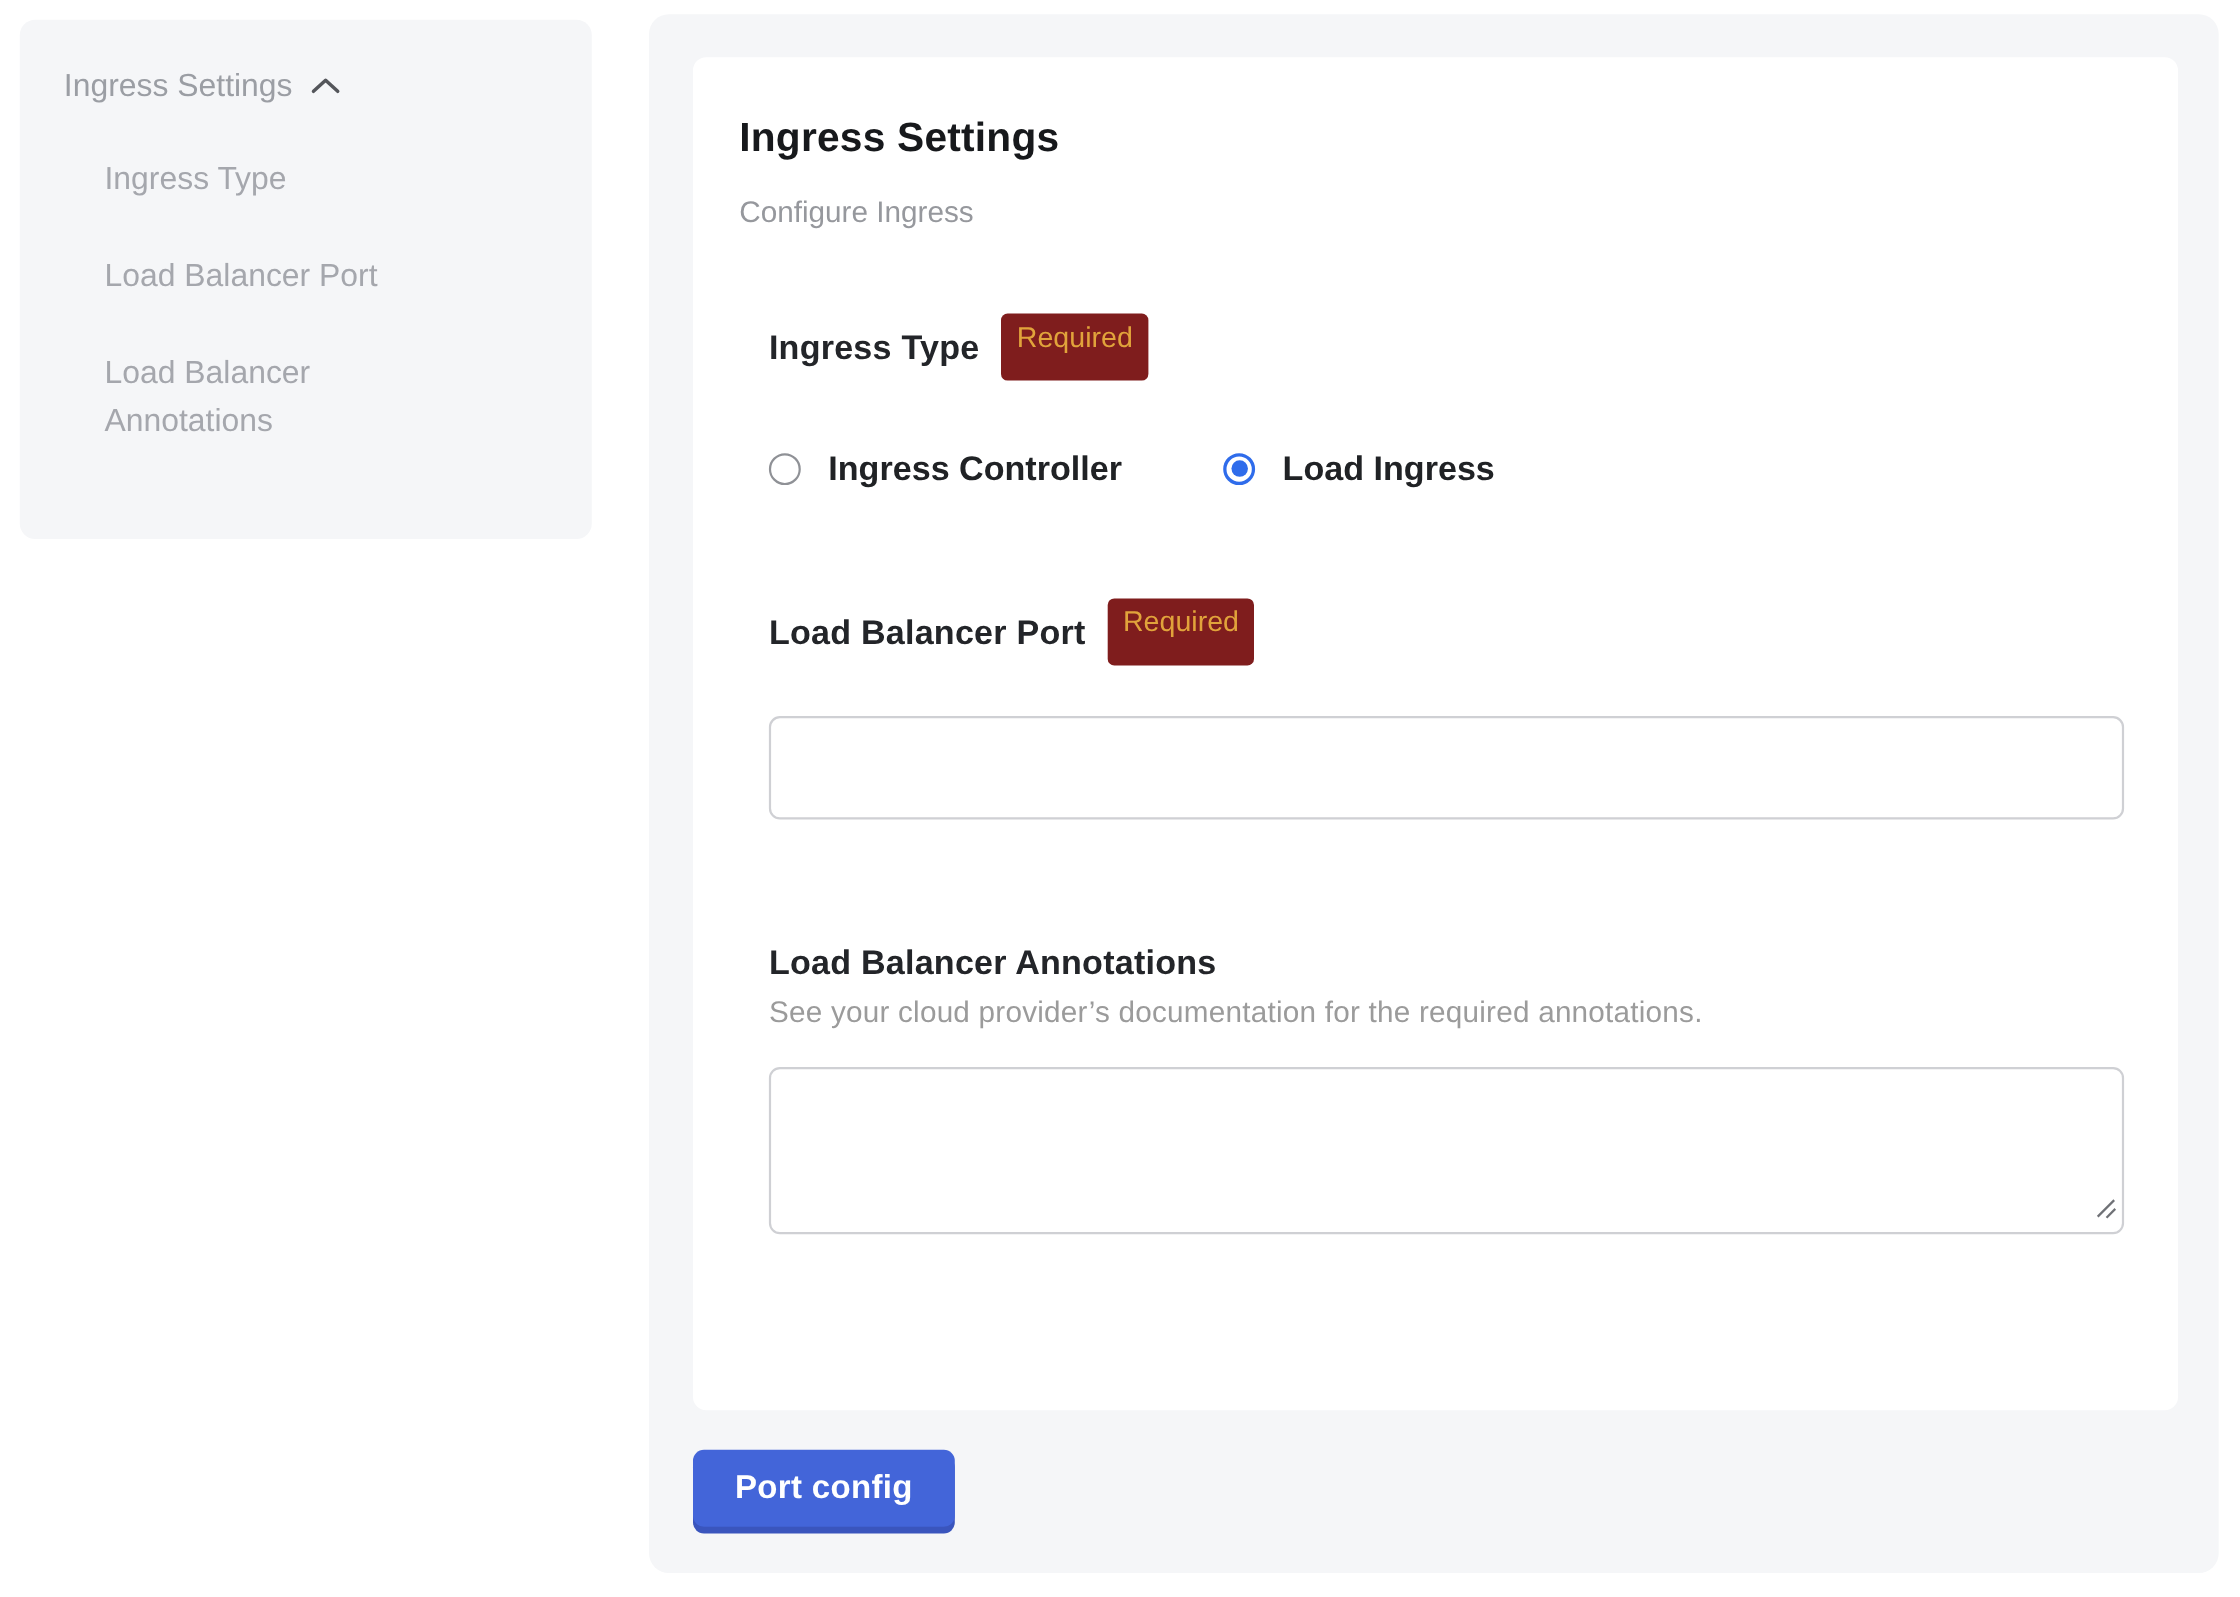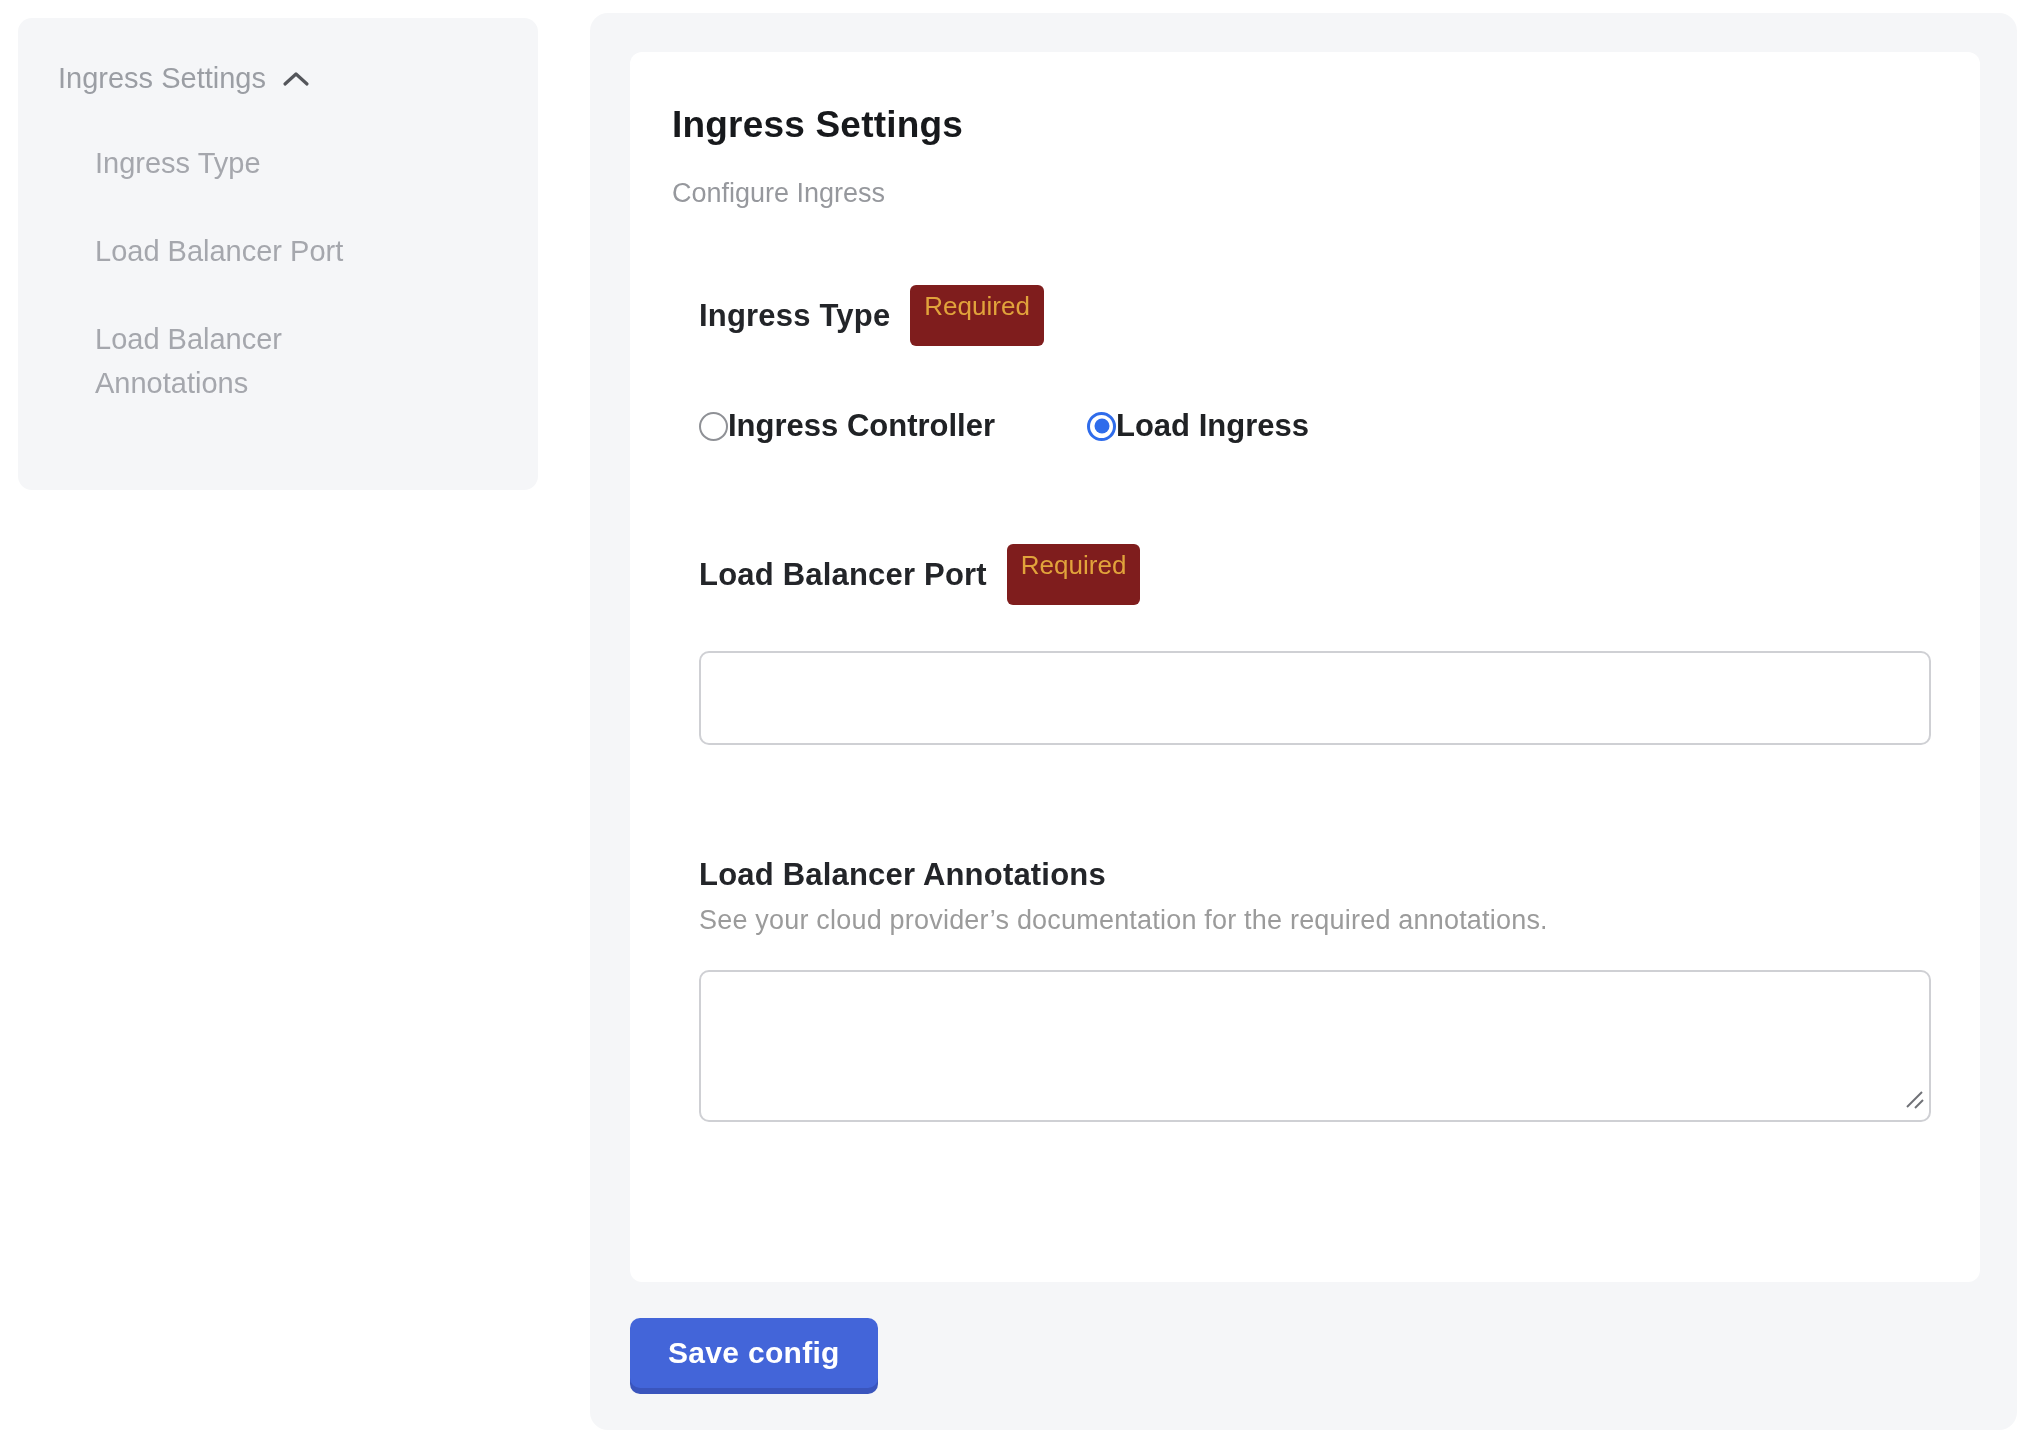--- a/index.html
+++ b/index.html
@@ -42,21 +42,21 @@
   .label-row { display:flex; align-items:center; gap:20px; }
   .field-label { font-size:31px; font-weight:600; color:#232529; letter-spacing:0.2px; }
   .required-badge {
     font-size:26px; color:#e1a33b; background:#7f1d1d;
     padding:6px 14px 24px 14px; border-radius:6px;
   }
   .field-desc { margin-top:12px; font-size:27px; color:#9b9b9b; letter-spacing:0.2px; }
 
   
   .radio-row { display:flex; align-items:center; gap:92px; margin-top:62px; }
-  .radio-option { display:flex; align-items:center; cursor:pointer; }
+  .radio-option { display:flex; align-items:center; gap:25px; cursor:pointer; }
   .radio-circle {
     width:29px; height:29px; border-radius:50%; background:#fff;
     border:2px solid #8f9196; position:relative; flex:0 0 auto;
   }
   .radio-option.checked .radio-circle { border:3px solid #2f6ceb; }
   .radio-option.checked .radio-circle::after {
     content:""; position:absolute; left:50%; top:50%;
     width:15px; height:15px; border-radius:50%; background:#2f6ceb;
     transform:translate(-50%,-50%);
   }
@@ -158,13 +158,13 @@
             <line x1="4" y1="19" x2="19" y2="4" stroke="#6f7176" stroke-width="2"></line>
             <line x1="12" y1="20" x2="20" y2="12" stroke="#6f7176" stroke-width="2"></line>
           </svg>
         </span>
       </div>
     </div>
 
   </div>
 </section>
 
-<button class="save-btn">Save config</button>
+<button class="save-btn">Port config</button>
 
 </body></html>

